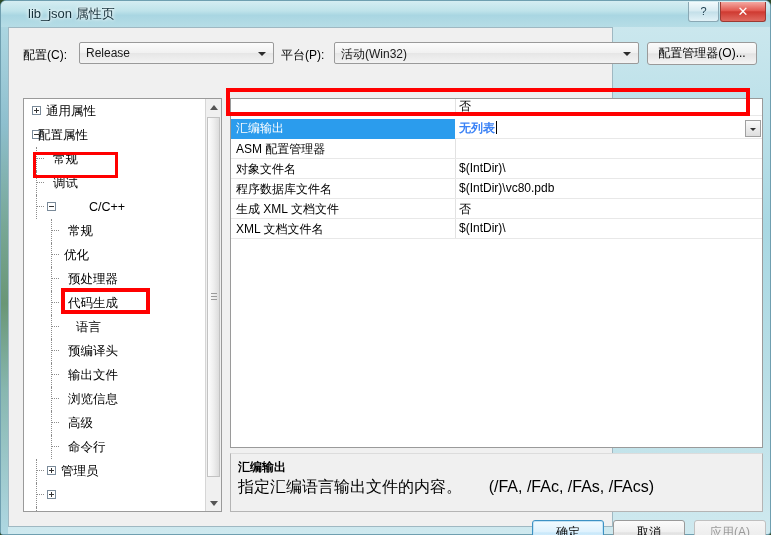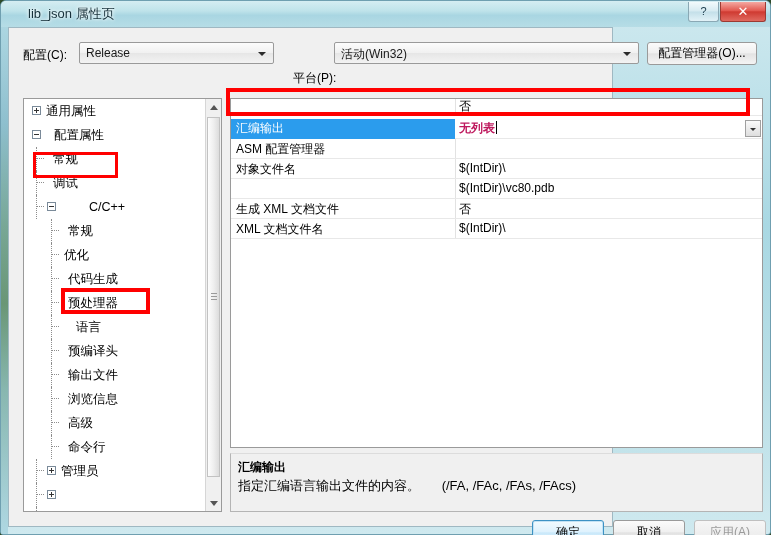--- a/index.html
+++ b/index.html
@@ -102,21 +102,21 @@
     left: 0; top: 0;
     width: 753px; height: 40px;
   }
   .lbl {
     position: absolute;
     font-size: 12px;
     color: #000;
     white-space: nowrap;
   }
   #config-label { left: 14px; top: 19px; }
-  #platform-label { left: 284px; top: 19px; margin-top: 23px; }
+  #platform-label { left: 272px; top: 19px; }
 
   .combo {
     position: absolute;
     box-sizing: border-box;
     height: 22px;
     background: linear-gradient(180deg, #fcfcfc 0%, #f1f1f1 48%, #e6e6e6 52%, #f3f3f3 100%);
     border: 1px solid #9a9a9a;
     border-radius: 2px;
   }
   .combo .cv {
@@ -260,21 +260,21 @@
     padding-left: 5px;
     box-sizing: border-box;
     line-height: 19px;
     background: #2b9ced;
     color: #fff;
   }
   .prow.selected .pval {
     left: 228px;
     top: 1px;
     font-weight: bold;
-    color: #be185d;
+    color: #3b82f6;
   }
   .caret {
     display: inline-block;
     width: 1px;
     height: 13px;
     background: #000;
     vertical-align: -2px;
     margin-left: 1px;
   }
   .dd-btn {
@@ -308,21 +308,21 @@
   #desc-title {
     position: absolute;
     left: 7px; top: 5px;
     font-size: 12px;
     font-weight: bold;
   }
   #desc-body {
     position: absolute;
     left: 7px; top: 23px;
     right: 8px;
-    font-size: 13px;
+    font-size: 16px;
     white-space: pre;
   }
 
   
   .fbtn {
     position: absolute;
     top: 492px;
     width: 72px; height: 25px;
     box-sizing: border-box;
     border-radius: 3px;
@@ -450,21 +450,21 @@
     </div>
 
     <div id="tree-panel">
       <div id="tree-inner">
           <div class="tnode">
             <span class="exp-box plus" style="left: 8px;"></span>
             <span class="tlabel" style="position: absolute; left: 22px;">通用属性</span>
           </div>
           <div class="tnode">
             <span class="exp-box" style="left: 8px;"></span>
-            <span class="tlabel" style="position: absolute; left: 30px;">配置属性</span>
+            <span class="tlabel" style="position: absolute; left: 14px;">配置属性</span>
           </div>
           <div class="tnode">
             <span class="vline" style="left: 12px;"></span>
             <span class="dash" style="left: 13px;"></span>
             <span class="tlabel" style="position: absolute; left: 29px;">常规</span>
           </div>
           <div class="tnode">
             <span class="vline" style="left: 12px;"></span>
             <span class="dash" style="left: 13px;"></span>
             <span class="tlabel" style="position: absolute; left: 29px; text-align: right;">调试</span>
@@ -481,26 +481,26 @@
             <span class="tlabel" style="position: absolute; left: 44px;">常规</span>
           </div>
           <div class="tnode">
             <span class="vline" style="left: 27px;"></span>
             <span class="dash" style="left: 28px;"></span>
             <span class="tlabel" style="position: absolute; left: 40px;">优化</span>
           </div>
           <div class="tnode">
             <span class="vline" style="left: 27px;"></span>
             <span class="dash" style="left: 28px;"></span>
+            <span class="tlabel" style="position: absolute; left: 44px;">预处理器</span>
+          </div>
+          <div class="tnode">
+            <span class="vline" style="left: 27px;"></span>
+            <span class="dash" style="left: 28px;"></span>
             <span class="tlabel" style="position: absolute; left: 44px;">代码生成</span>
-          </div>
-          <div class="tnode">
-            <span class="vline" style="left: 27px;"></span>
-            <span class="dash" style="left: 28px;"></span>
-            <span class="tlabel" style="position: absolute; left: 44px;">预处理器</span>
           </div>
           <div class="tnode">
             <span class="vline" style="left: 27px;"></span>
             <span class="dash" style="left: 28px;"></span>
             <span class="tlabel" style="position: absolute; left: 52px;">语言</span>
           </div>
           <div class="tnode">
             <span class="vline" style="left: 27px;"></span>
             <span class="dash" style="left: 28px;"></span>
             <span class="tlabel" style="position: absolute; left: 44px;">预编译头</span>
@@ -573,20 +573,21 @@
           <span class="pname">ASM 配置管理器</span>
           <span class="pval"></span>
         </div>
         <div class="prow">
           <span class="colsep"></span>
           <span class="pname">对象文件名</span>
           <span class="pval">$(IntDir)\</span>
         </div>
         <div class="prow">
           <span class="colsep"></span>
+          <span class="pname">程序数据库文件名</span>
           <span class="pval">$(IntDir)\vc80.pdb</span>
         </div>
         <div class="prow">
           <span class="colsep"></span>
           <span class="pname">生成 XML 文档文件</span>
           <span class="pval">否</span>
         </div>
         <div class="prow">
           <span class="colsep"></span>
           <span class="pname">XML 文档文件名</span>

